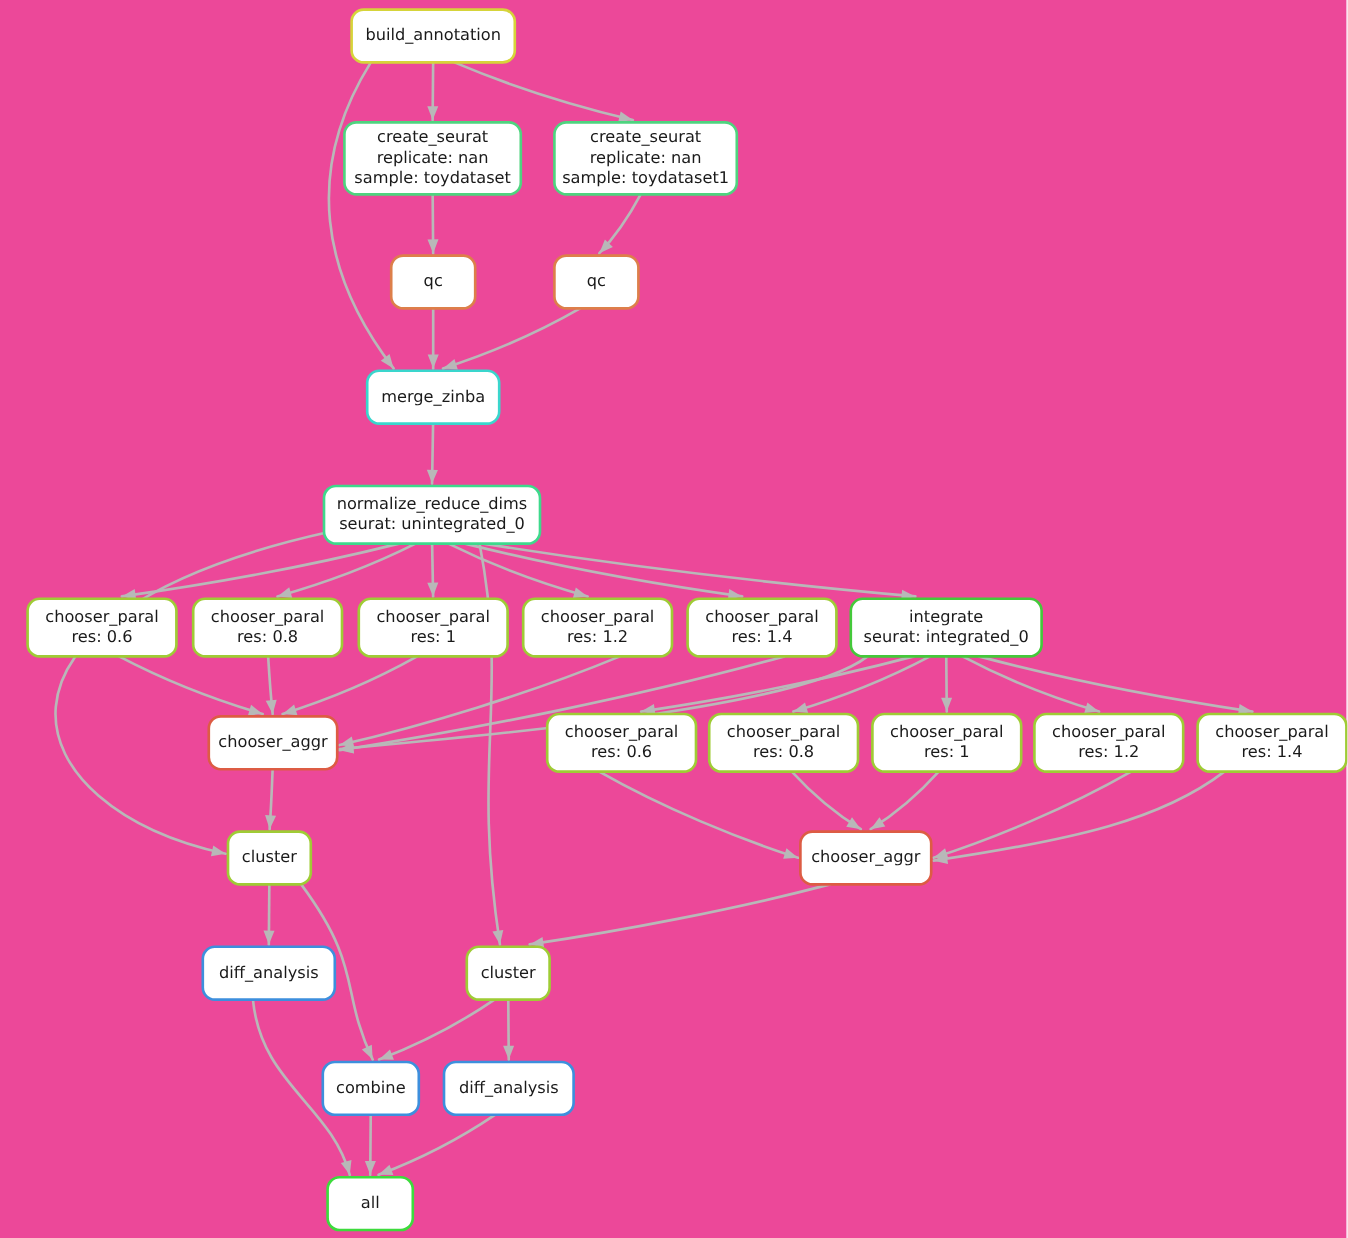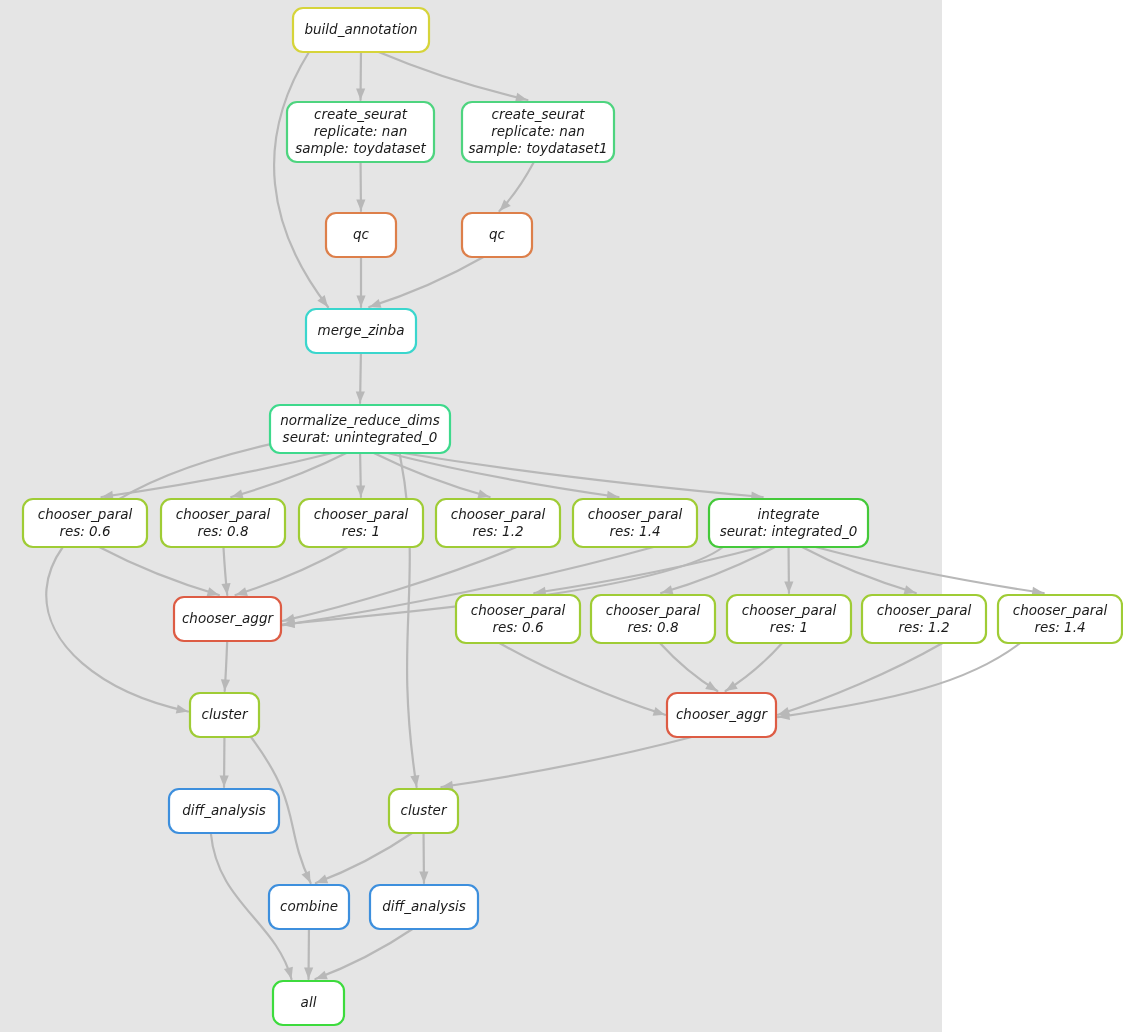--- a/index.html
+++ b/index.html
@@ -2,25 +2,24 @@
 <html><head>
 <meta charset="utf-8">
 <style>
   html, body {
     margin: 0;
     padding: 0;
     background: #ffffff;
   }
   #canvas {
     position: relative;
-    width: 942px;
+    width: 1122px;
     height: 1032px;
-    background: #e5e5e5;
+    background: #ec4899;
     font-family: "DejaVu Sans", sans-serif;
-    font-style: italic;
   }
   svg#graph {
     position: absolute;
     left: 0;
     top: 0;
     width: 1123px;
     height: 1032px;
     display: block;
   }
   .edge-path {

